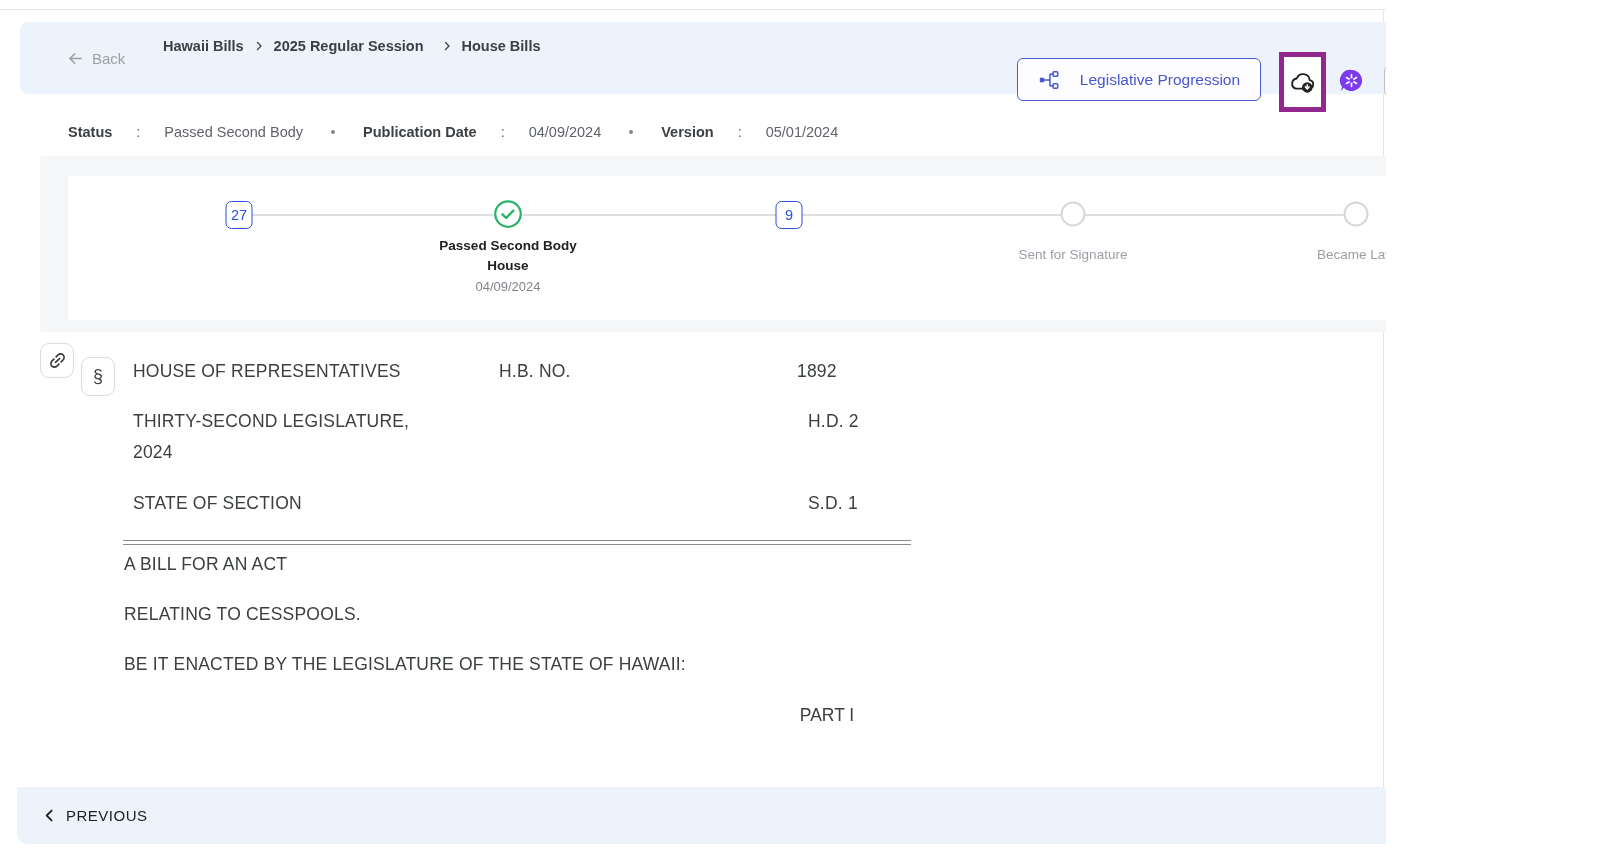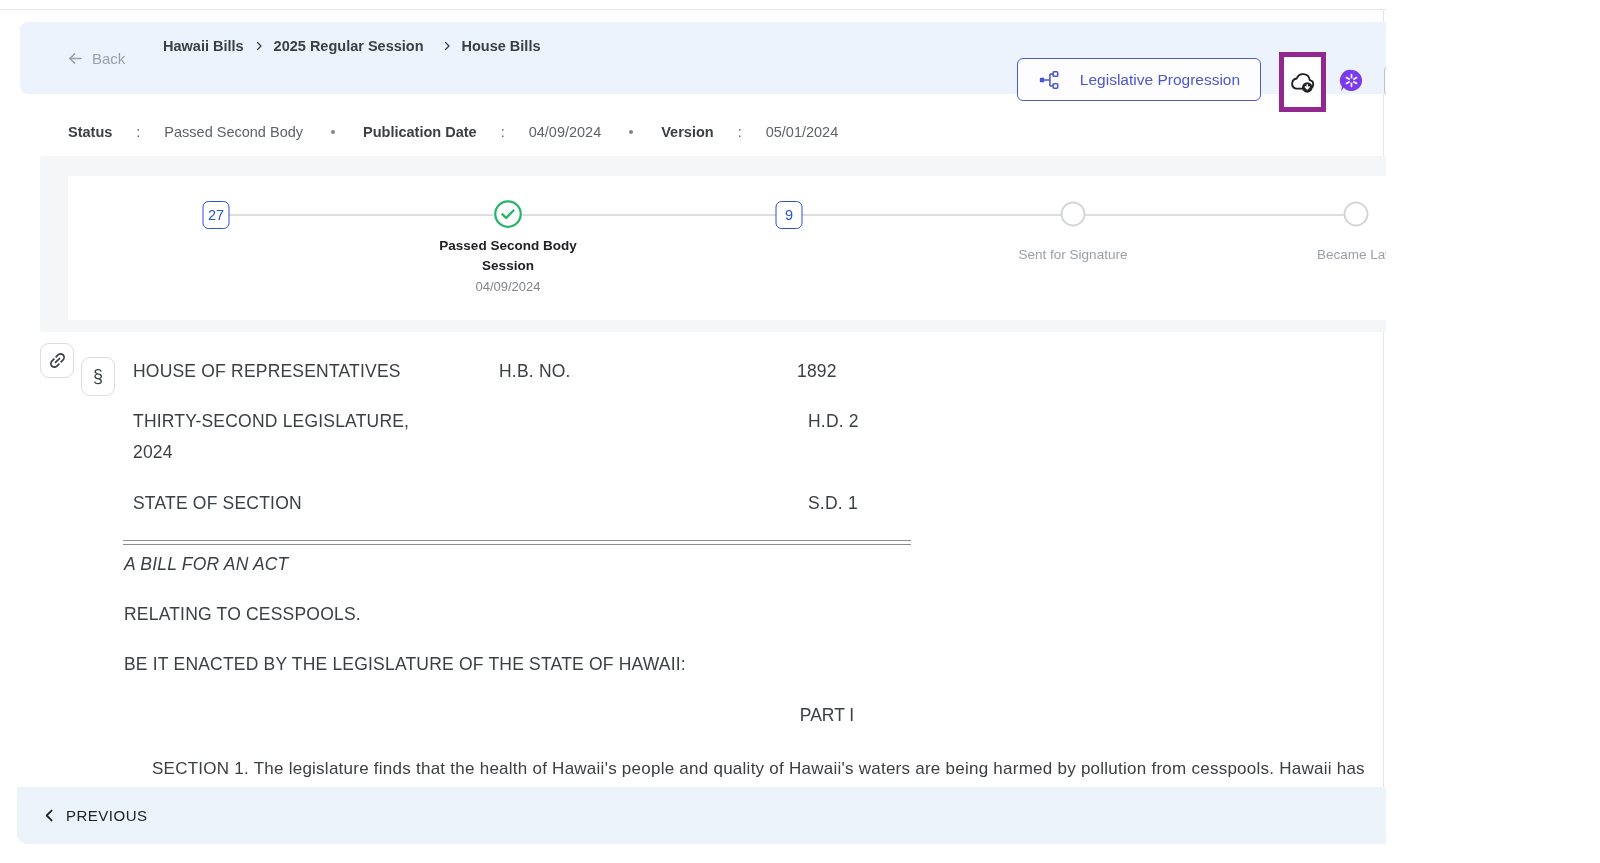--- a/index.html
+++ b/index.html
@@ -102,21 +102,21 @@
   .d-hbno { left: 797px; top: 361px; }
   .d-leg1 { left: 133px; top: 411px; }
   .d-leg2 { left: 133px; top: 442px; }
   .d-hd { left: 808px; top: 411px; }
   .d-state { left: 133px; top: 493px; }
   .d-sd { left: 808px; top: 493px; }
   .double-rule {
     position: absolute; left: 123px; top: 540px; width: 788px; height: 5px;
     border-top: 1px solid #8a8d91; border-bottom: 1px solid #8a8d91;
   }
-  .d-billact { left: 124px; top: 554px; font-style: italic; }
+  .d-billact { left: 124px; top: 554px; }
   .d-subject { left: 124px; top: 604px; }
   .d-enact { left: 124px; top: 654px; }
   .d-part { position: absolute; left: 124px; top: 705px; width: 1406px; text-align: center; font-size: 17.5px; color: #3c4043; }
   .d-section {
     position: absolute; left: 124px; top: 756px; width: 1408px;
     font-size: 17px; color: #3c4043; letter-spacing: 0.25px; line-height: 26px;
     text-indent: 28px; white-space: normal;
   }
 
   
@@ -243,31 +243,31 @@
     <span class="dot-sep"></span>
     <b>Version</b>
       <span>:</span>
     <span>05/01/2024</span>
   </div>
 
   <div class="timeline-band"></div>
   <div class="timeline-card"></div>
   <div class="timeline-line"></div>
 
-  <div class="tl-node tl-badge" style="left:216px; top:215px;">27</div>
+  <div class="tl-node tl-badge" style="left:239px; top:215px;">27</div>
 
   <div class="tl-node tl-check" style="left:508px; top:214px;">
     <svg width="30" height="30" viewBox="0 0 24 24">
       <circle cx="12" cy="12" r="10.2" fill="#ffffff" stroke="#27b368" stroke-width="1.8"></circle>
       <path d="M7.6 12.3l2.9 2.9 5.9-6" fill="none" stroke="#27b368" stroke-width="1.9" stroke-linecap="round" stroke-linejoin="round"></path>
     </svg>
   </div>
   <div class="tl-label" style="left:508px; top:236px;">
     <div class="t1">Passed Second Body</div>
-    <div class="t2">Session</div>
+    <div class="t2">House</div>
     <div class="t3">04/09/2024</div>
   </div>
 
   <div class="tl-node tl-badge" style="left:789px; top:215px;">9</div>
 
   <div class="tl-node tl-circle" style="left:1073px; top:214px;"></div>
   <div class="tl-label pending" style="left:1073px; top:247px;">Sent for Signature</div>
 
   <div class="tl-node tl-circle" style="left:1356px; top:214px;"></div>
   <div class="tl-label pending" style="left:1356px; top:247px;">Became Law</div>
@@ -295,21 +295,20 @@
     <span class="d-state">STATE OF SECTION</span>
     <span class="d-sd">S.D. 1</span>
   </div>
   <div class="double-rule"></div>
   <div class="doc">
     <span class="d-billact">A BILL FOR AN ACT</span>
     <span class="d-subject">RELATING TO CESSPOOLS.</span>
     <span class="d-enact">BE IT ENACTED BY THE LEGISLATURE OF THE STATE OF HAWAII:</span>
   </div>
   <div class="d-part">PART I</div>
-  <div class="d-section">SECTION 1.  The legislature finds that the health of Hawaii's people and quality of Hawaii's waters are being harmed by pollution from cesspools.  Hawaii has</div>
 
   <div class="footer-bar">
     <div class="footer-btn">
       <span>
         <svg width="17" height="17" viewBox="0 0 24 24" fill="none" stroke="#202124" stroke-width="2.5" stroke-linecap="round" stroke-linejoin="round">
             <path d="M15 5l-7 7 7 7"></path>
           </svg>
       </span>
       <span>PREVIOUS</span>
     </div>

